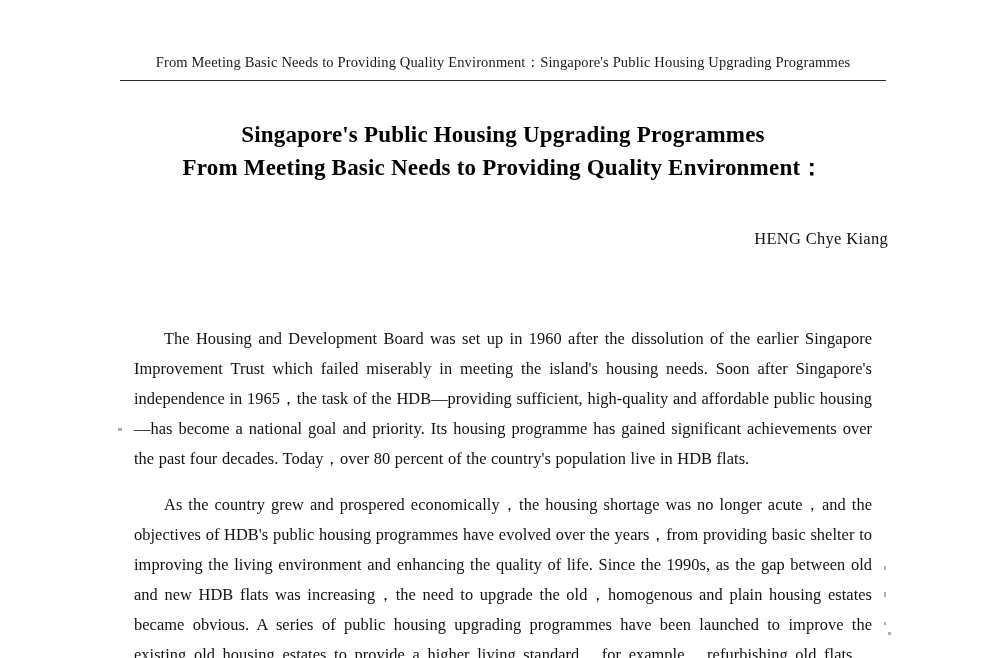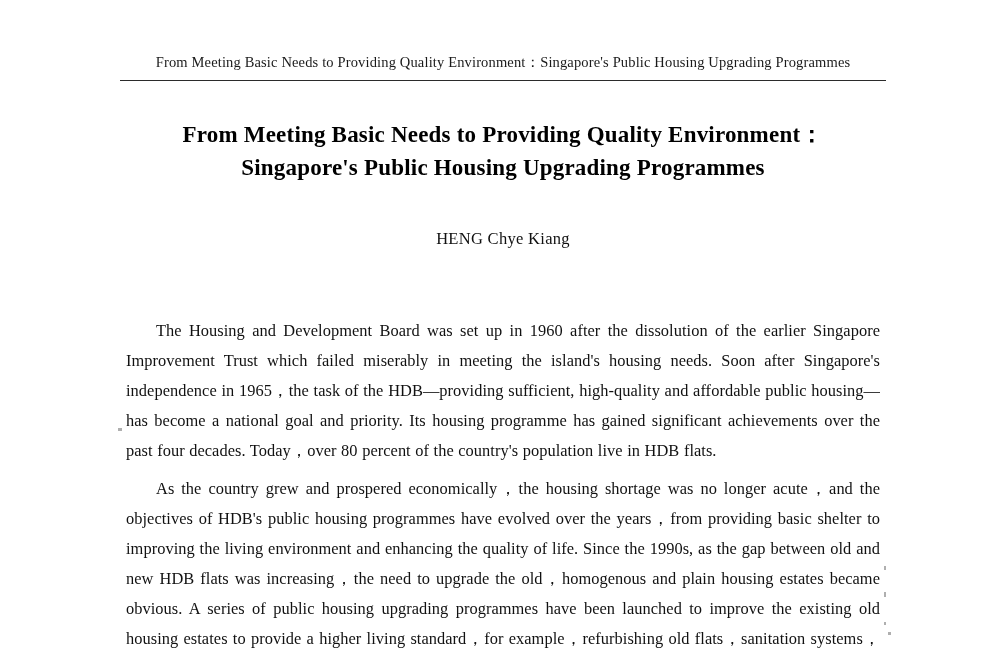--- a/index.html
+++ b/index.html
@@ -63,21 +63,21 @@
     color: #000000;
     white-space: nowrap;
   }
 
   
   .author-block {
     position: absolute;
     left: 118px;
     top: 226px;
     width: 770px;
-    text-align: center;
+    text-align: right;
   }
   .author-name {
     font-size: 16.5px;
     line-height: 26px;
     letter-spacing: 0.3px;
     color: #111111;
   }
   .author-affil {
     font-size: 16.5px;
     line-height: 27px;
@@ -93,21 +93,21 @@
     width: 770px;
   }
   .para {
     font-size: 16.4px;
     line-height: 30px;
     text-align: justify;
     text-justify: inter-word;
     text-indent: 30px;
     letter-spacing: 0.05px;
     word-spacing: 0.4px;
-    margin: 8px;
+    margin: 16px;
     color: #111111;
     hyphens: manual;
   }
   .para + .para {
     margin-top: 0px;
   }
 
   
   .speckle {
     position: absolute;
@@ -119,22 +119,22 @@
 </head>
 <body>
 
 <div class="page">
 
   <div class="running-head">From Meeting Basic Needs to Providing Quality Environment：Singapore's Public Housing Upgrading Programmes</div>
 
   <div class="header-rule"></div>
 
   <div class="title-block">
+    <div class="title-line">Singapore's Public Housing Upgrading Programmes</div>
     <div class="title-line">From Meeting Basic Needs to Providing Quality Environment：</div>
-    <div class="title-line">Singapore's Public Housing Upgrading Programmes</div>
   </div>
 
   <div class="author-block">
     <div class="author-name">HENG Chye Kiang</div>
   </div>
 
   <div class="body-col">
     <p class="para">The Housing and Development Board was set up in 1960 after the dissolution of the earlier Singapore Improvement Trust which failed miserably in meeting the island's housing needs. Soon after Singapore's independence in 1965，the task of the HDB—providing sufficient, high-quality and affordable public housing—has become a national goal and priority. Its housing programme has gained significant achievements over the past four decades. Today，over 80 percent of the country's population live in HDB flats.</p>
     <p class="para">As the country grew and prospered economically，the housing shortage was no longer acute，and the objectives of HDB's public housing programmes have evolved over the years，from providing basic shelter to improving the living environment and enhancing the quality of life. Since the 1990s, as the gap between old and new HDB flats was increasing，the need to upgrade the old，homogenous and plain housing estates became obvious. A series of public housing upgrading programmes have been launched to improve the existing old housing estates to provide a higher living standard，for example，refurbishing old flats，sanitation systems，building façades，lifts and improving communal</p>
   </div>

